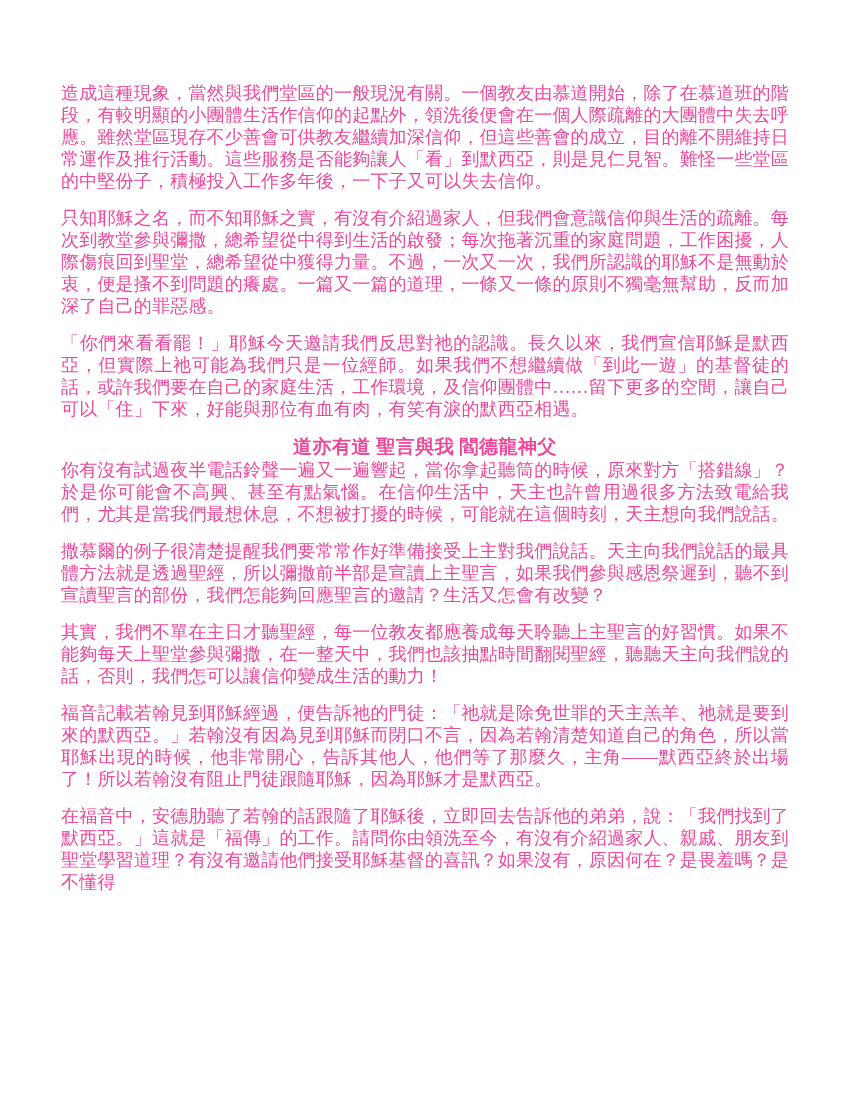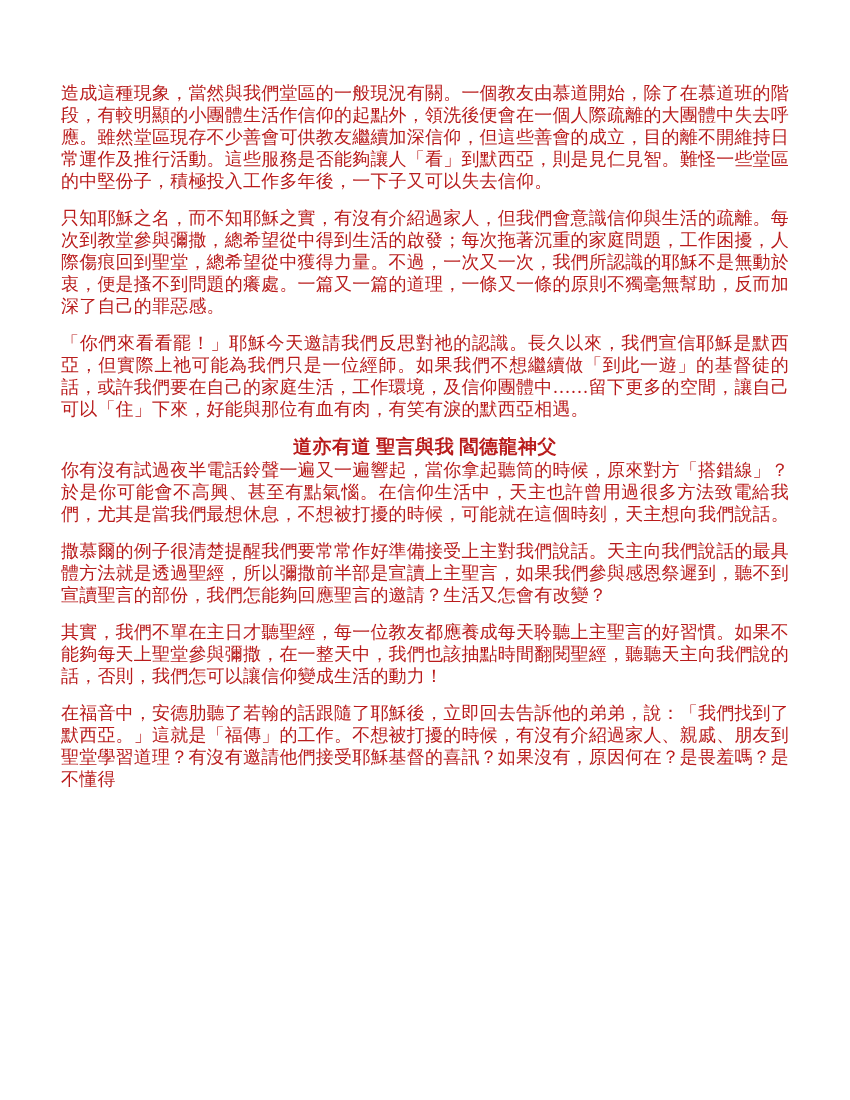--- a/index.html
+++ b/index.html
@@ -7,21 +7,21 @@
     padding: 0;
     background: #ffffff;
   }
   .page {
     position: relative;
     width: 850px;
     height: 1100px;
     background: #ffffff;
     overflow: hidden;
     font-family: "Liberation Serif", "DejaVu Serif", serif;
-    color: #b91c1c;
+    color: #ec4899;
   }
   .text-column {
     position: absolute;
     top: 82px;
     left: 61px;
     width: 728px;
   }
   .text-column p {
     margin: 0 0 15px 0;
     font-size: 18px;
@@ -53,18 +53,19 @@
     <p>「你們來看看罷！」耶穌今天邀請我們反思對祂的認識。長久以來，我們宣信耶穌是默西亞，但實際上祂可能為我們只是一位經師。如果我們不想繼續做「到此一遊」的基督徒的話，或許我們要在自己的家庭生活，工作環境，及信仰團體中……留下更多的空間，讓自己可以「住」下來，好能與那位有血有肉，有笑有淚的默西亞相遇。</p>
 
     <h2 class="article-heading">道亦有道 聖言與我 閻德龍神父</h2>
 
     <p>你有沒有試過夜半電話鈴聲一遍又一遍響起，當你拿起聽筒的時候，原來對方「搭錯線」？於是你可能會不高興、甚至有點氣惱。在信仰生活中，天主也許曾用過很多方法致電給我們，尤其是當我們最想休息，不想被打擾的時候，可能就在這個時刻，天主想向我們說話。</p>
 
     <p>撒慕爾的例子很清楚提醒我們要常常作好準備接受上主對我們說話。天主向我們說話的最具體方法就是透過聖經，所以彌撒前半部是宣讀上主聖言，如果我們參與感恩祭遲到，聽不到宣讀聖言的部份，我們怎能夠回應聖言的邀請？生活又怎會有改變？</p>
 
     <p>其實，我們不單在主日才聽聖經，每一位教友都應養成每天聆聽上主聖言的好習慣。如果不能夠每天上聖堂參與彌撒，在一整天中，我們也該抽點時間翻閱聖經，聽聽天主向我們說的話，否則，我們怎可以讓信仰變成生活的動力！</p>
 
+    <p>福音記載若翰見到耶穌經過，便告訴祂的門徒：「祂就是除免世罪的天主羔羊、祂就是要到來的默西亞。」若翰沒有因為見到耶穌而閉口不言，因為若翰清楚知道自己的角色，所以當耶穌出現的時候，他非常開心，告訴其他人，他們等了那麼久，主角——默西亞終於出場了！所以若翰沒有阻止門徒跟隨耶穌，因為耶穌才是默西亞。</p>
 
 
-    <p>在福音中，安德肋聽了若翰的話跟隨了耶穌後，立即回去告訴他的弟弟，說：「我們找到了默西亞。」這就是「福傳」的工作。不想被打擾的時候，有沒有介紹過家人、親戚、朋友到聖堂學習道理？有沒有邀請他們接受耶穌基督的喜訊？如果沒有，原因何在？是畏羞嗎？是不懂得</p>
+    <p>在福音中，安德肋聽了若翰的話跟隨了耶穌後，立即回去告訴他的弟弟，說：「我們找到了默西亞。」這就是「福傳」的工作。請問你由領洗至今，有沒有介紹過家人、親戚、朋友到聖堂學習道理？有沒有邀請他們接受耶穌基督的喜訊？如果沒有，原因何在？是畏羞嗎？是不懂得</p>
 
   </div>
 </div>
 
 </body></html>

